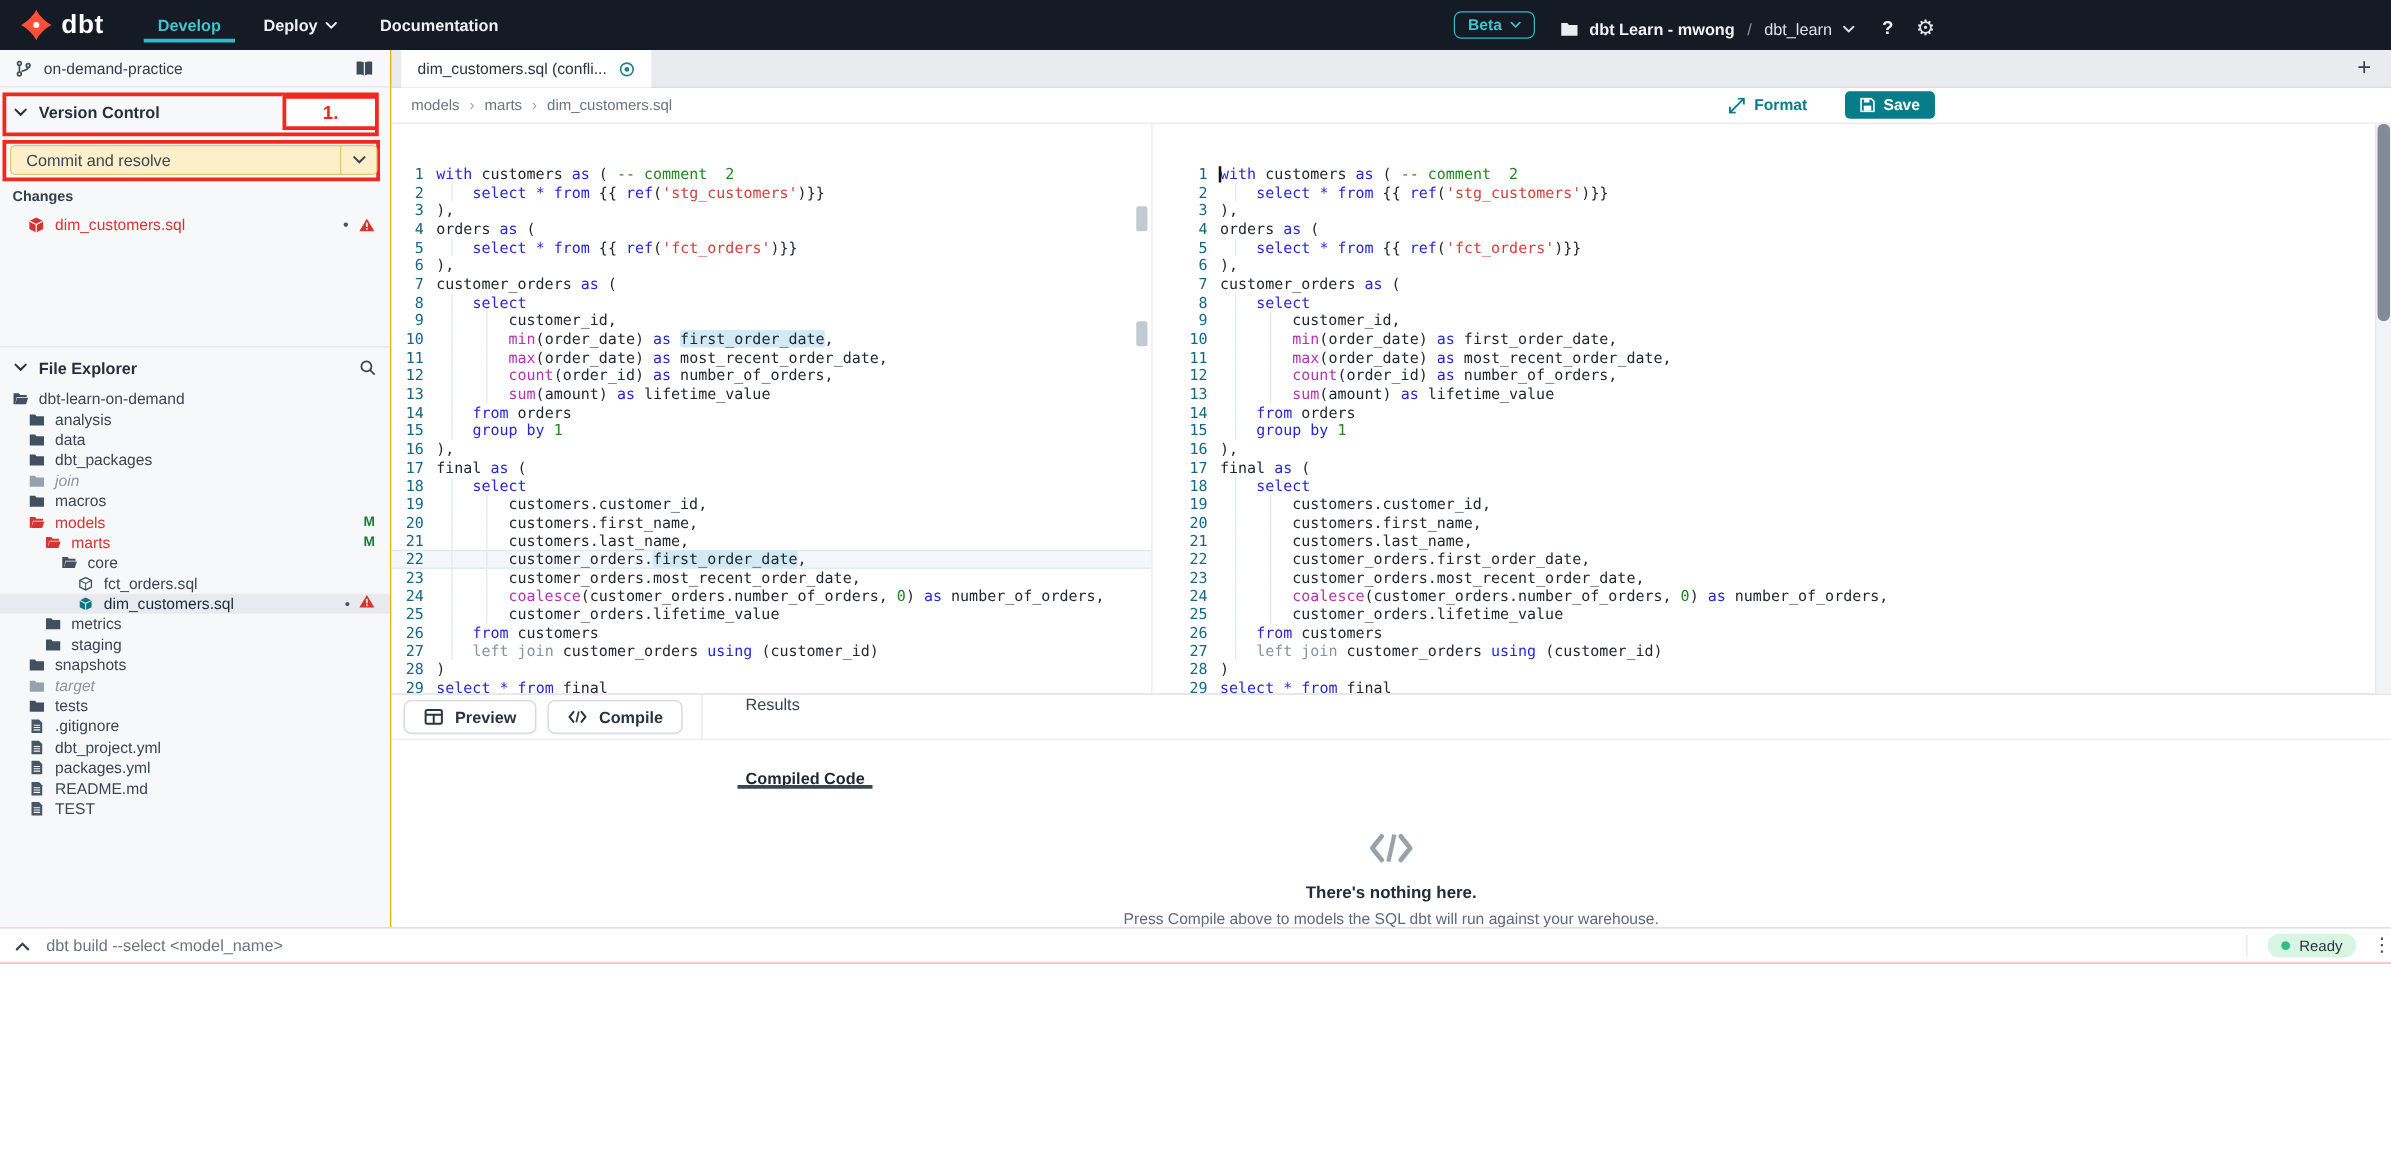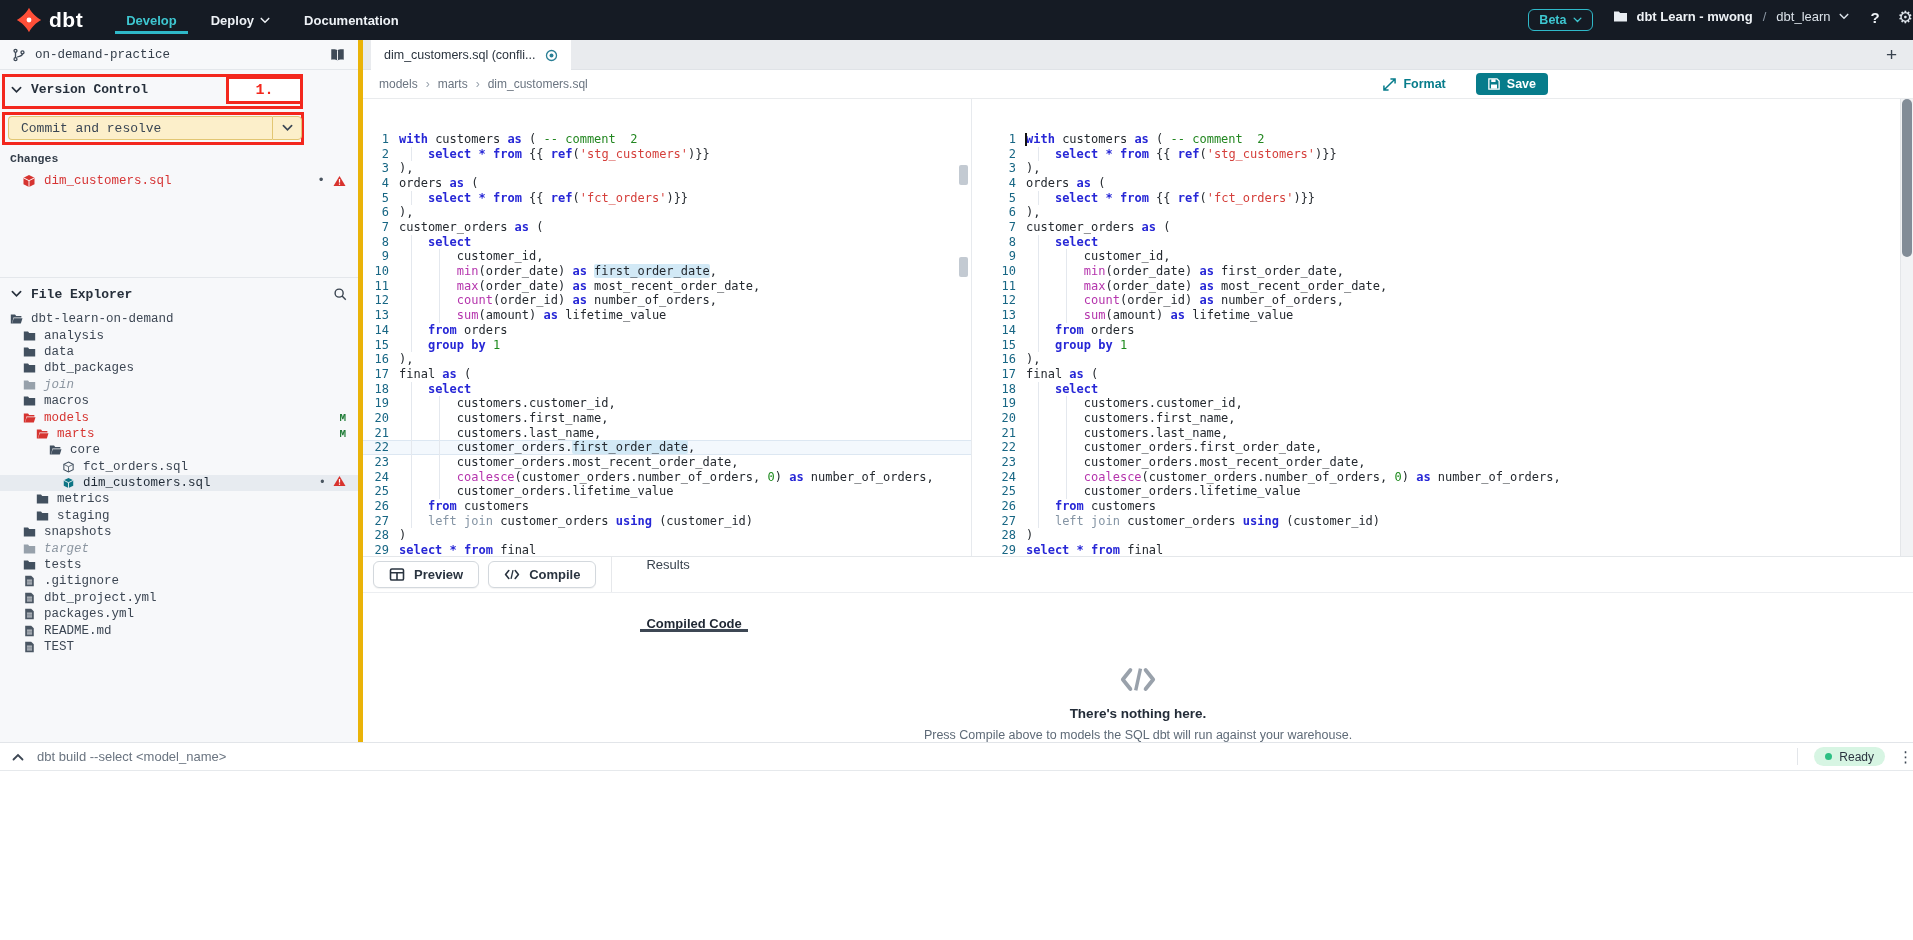--- a/index.html
+++ b/index.html
@@ -8,37 +8,37 @@
 
   
   .navbar { height:40px; background:#151b24; display:flex; align-items:center; padding-left:16px; }
   .brand { display:flex; align-items:center; gap:7px; }
   .brand-text { color:#fff; font-size:21px; font-weight:700; letter-spacing:.5px; }
   .nav-menus { display:flex; margin-left:26px; height:28px; }
   .nav-item { display:flex; align-items:center; gap:6px; padding:0 17px; color:#eef2f6; font-size:13px; font-weight:600; position:relative; cursor:pointer; }
   .nav-item.active { color:#3ec6d0; }
   .nav-item.active::after { content:""; position:absolute; left:6px; right:6px; bottom:0; height:3px; background:#2fb9c9; }
   .nav-chev svg { width:10px; height:7px; }
-  .nav-right { display:flex; align-items:flex-start; margin-left:auto; }
+  .nav-right { display:flex; align-items:flex-end; margin-left:auto; margin-right:365px; }
   .beta-pill { display:flex; align-items:center; gap:7px; border:1.5px solid #2fb9c9; color:#3ec6d0; border-radius:6px; padding:3px 10px; font-size:12.5px; font-weight:700; cursor:pointer; }
   .beta-pill svg { width:9px; height:6px; }
   .acct { display:flex; align-items:center; gap:8px; margin-left:20px; }
   .acct-folder { color:#e8edf2; display:flex; } .acct-folder svg{ width:15px; height:13px; }
   .acct-name { color:#eef2f6; font-size:13px; font-weight:700; }
   .acct-sep { color:#8b97a3; font-size:13px; margin:0 2px; }
   .acct-proj { color:#dbe2e9; font-size:13px; }
   .acct-chev { color:#dbe2e9; display:flex; } .acct-chev svg{ width:10px; height:7px; }
   .nav-help { color:#eef2f6; font-size:15px; font-weight:700; margin-left:22px; cursor:pointer; }
   .nav-gear { color:#dfe5ec; font-size:17px; margin-left:18px; cursor:pointer; line-height:1; }
 
   
   .body-row { position:absolute; top:40px; left:0; right:0; bottom:28px; display:flex; }
 
   
-  .sidebar { width:363px; flex:none; background:#f7f8fa; border-right:5px solid #eab308; position:relative; overflow:hidden;font-family:Liberation Mono, monospace; }
+  .sidebar { width:313px; flex:none; background:#f7f8fa; border-right:1px solid #eab308; position:relative; overflow:hidden; }
   .branch-row { height:30px; display:flex; align-items:center; padding:0 12px; border-bottom:1px solid #e4e7eb; }
   .branch-ic { color:#3f4a57; display:flex; } .branch-ic svg { width:14px; height:14px; }
   .branch-name { margin-left:9px; font-size:12.5px; color:#333d49; }
   .book-ic { margin-left:auto; color:#3f4a57; display:flex; cursor:pointer; } .book-ic svg { width:17px; height:14px; }
 
   .vc-area { position:relative; height:77px; }
   .sec-chev { color:#27303c; display:flex; } .sec-chev svg { width:11px; height:8px; }
   .vc-header { position:absolute; top:12px; left:11px; display:flex; align-items:center; gap:9px; cursor:pointer; }
   .sec-title { font-size:13px; font-weight:700; color:#27303c; }
   .ann-rect1 { position:absolute; left:2px; top:4px; width:301px; height:35px; border:3px solid #f3271d; }
@@ -89,21 +89,21 @@
   .save-btn svg { width:12px; height:12px; }
 
   .editor { height:465px; display:flex; position:relative; background:#fff; overflow:hidden; }
   .pane { font-family:"DejaVu Sans Mono",monospace; font-size:12px; line-height:14.7px; padding-top:3px; white-space:pre; overflow:hidden; }
   .pane-left { width:609px; flex:none; border-right:1px solid #e7eaee; position:relative; }
   .pane-right { flex:1; padding-left:18px; position:relative; }
   .cl { display:flex; height:14.7px; position:relative; }
   .ln { width:26px; text-align:right; color:#176684; flex:none; }
   .code { margin-left:10px; position:relative; color:#24292f; }
   .cl.active { background:#f3f8fd; box-shadow:inset 0 1px 0 #dce7f2, inset 0 -1px 0 #dce7f2; }
-  .tk-kw { color:#2727d6;font-weight:bold; } .tk-fn { color:#b535ad; } .tk-str { color:#d5403c; }
+  .tk-kw { color:#2727d6; } .tk-fn { color:#b535ad; } .tk-str { color:#d5403c; }
   .tk-com { color:#238721; } .tk-num { color:#1d8a1d; } .tk-jn { color:#8494a4; }
   .tk-hl { background:#d2e9f6; border-radius:2px; }
   .guide { position:absolute; top:0; bottom:0; width:1px; background:#e4e8ee; }
   .cursor { position:absolute; left:-1px; top:1px; bottom:1px; width:1.5px; background:#111; }
   .marker { position:absolute; right:3px; width:9px; height:20px; background:#c3cad2; border-radius:2px; }
   .marker.m1 { top:66px; } .marker.m2 { top:158px; }
   .winscroll { position:absolute; right:0; top:0; bottom:0; width:13px; background:#f2f3f5; border-left:1px solid #e4e6e9; cursor:pointer; }
   .winthumb { position:absolute; top:0; right:1px; width:10px; height:158px; background:#828c97; border-radius:5px; }
 
   .bottom-panel { flex:1; border-top:1px solid #e4e7ea; display:flex; flex-direction:column; background:#fff;gap:37px; }

